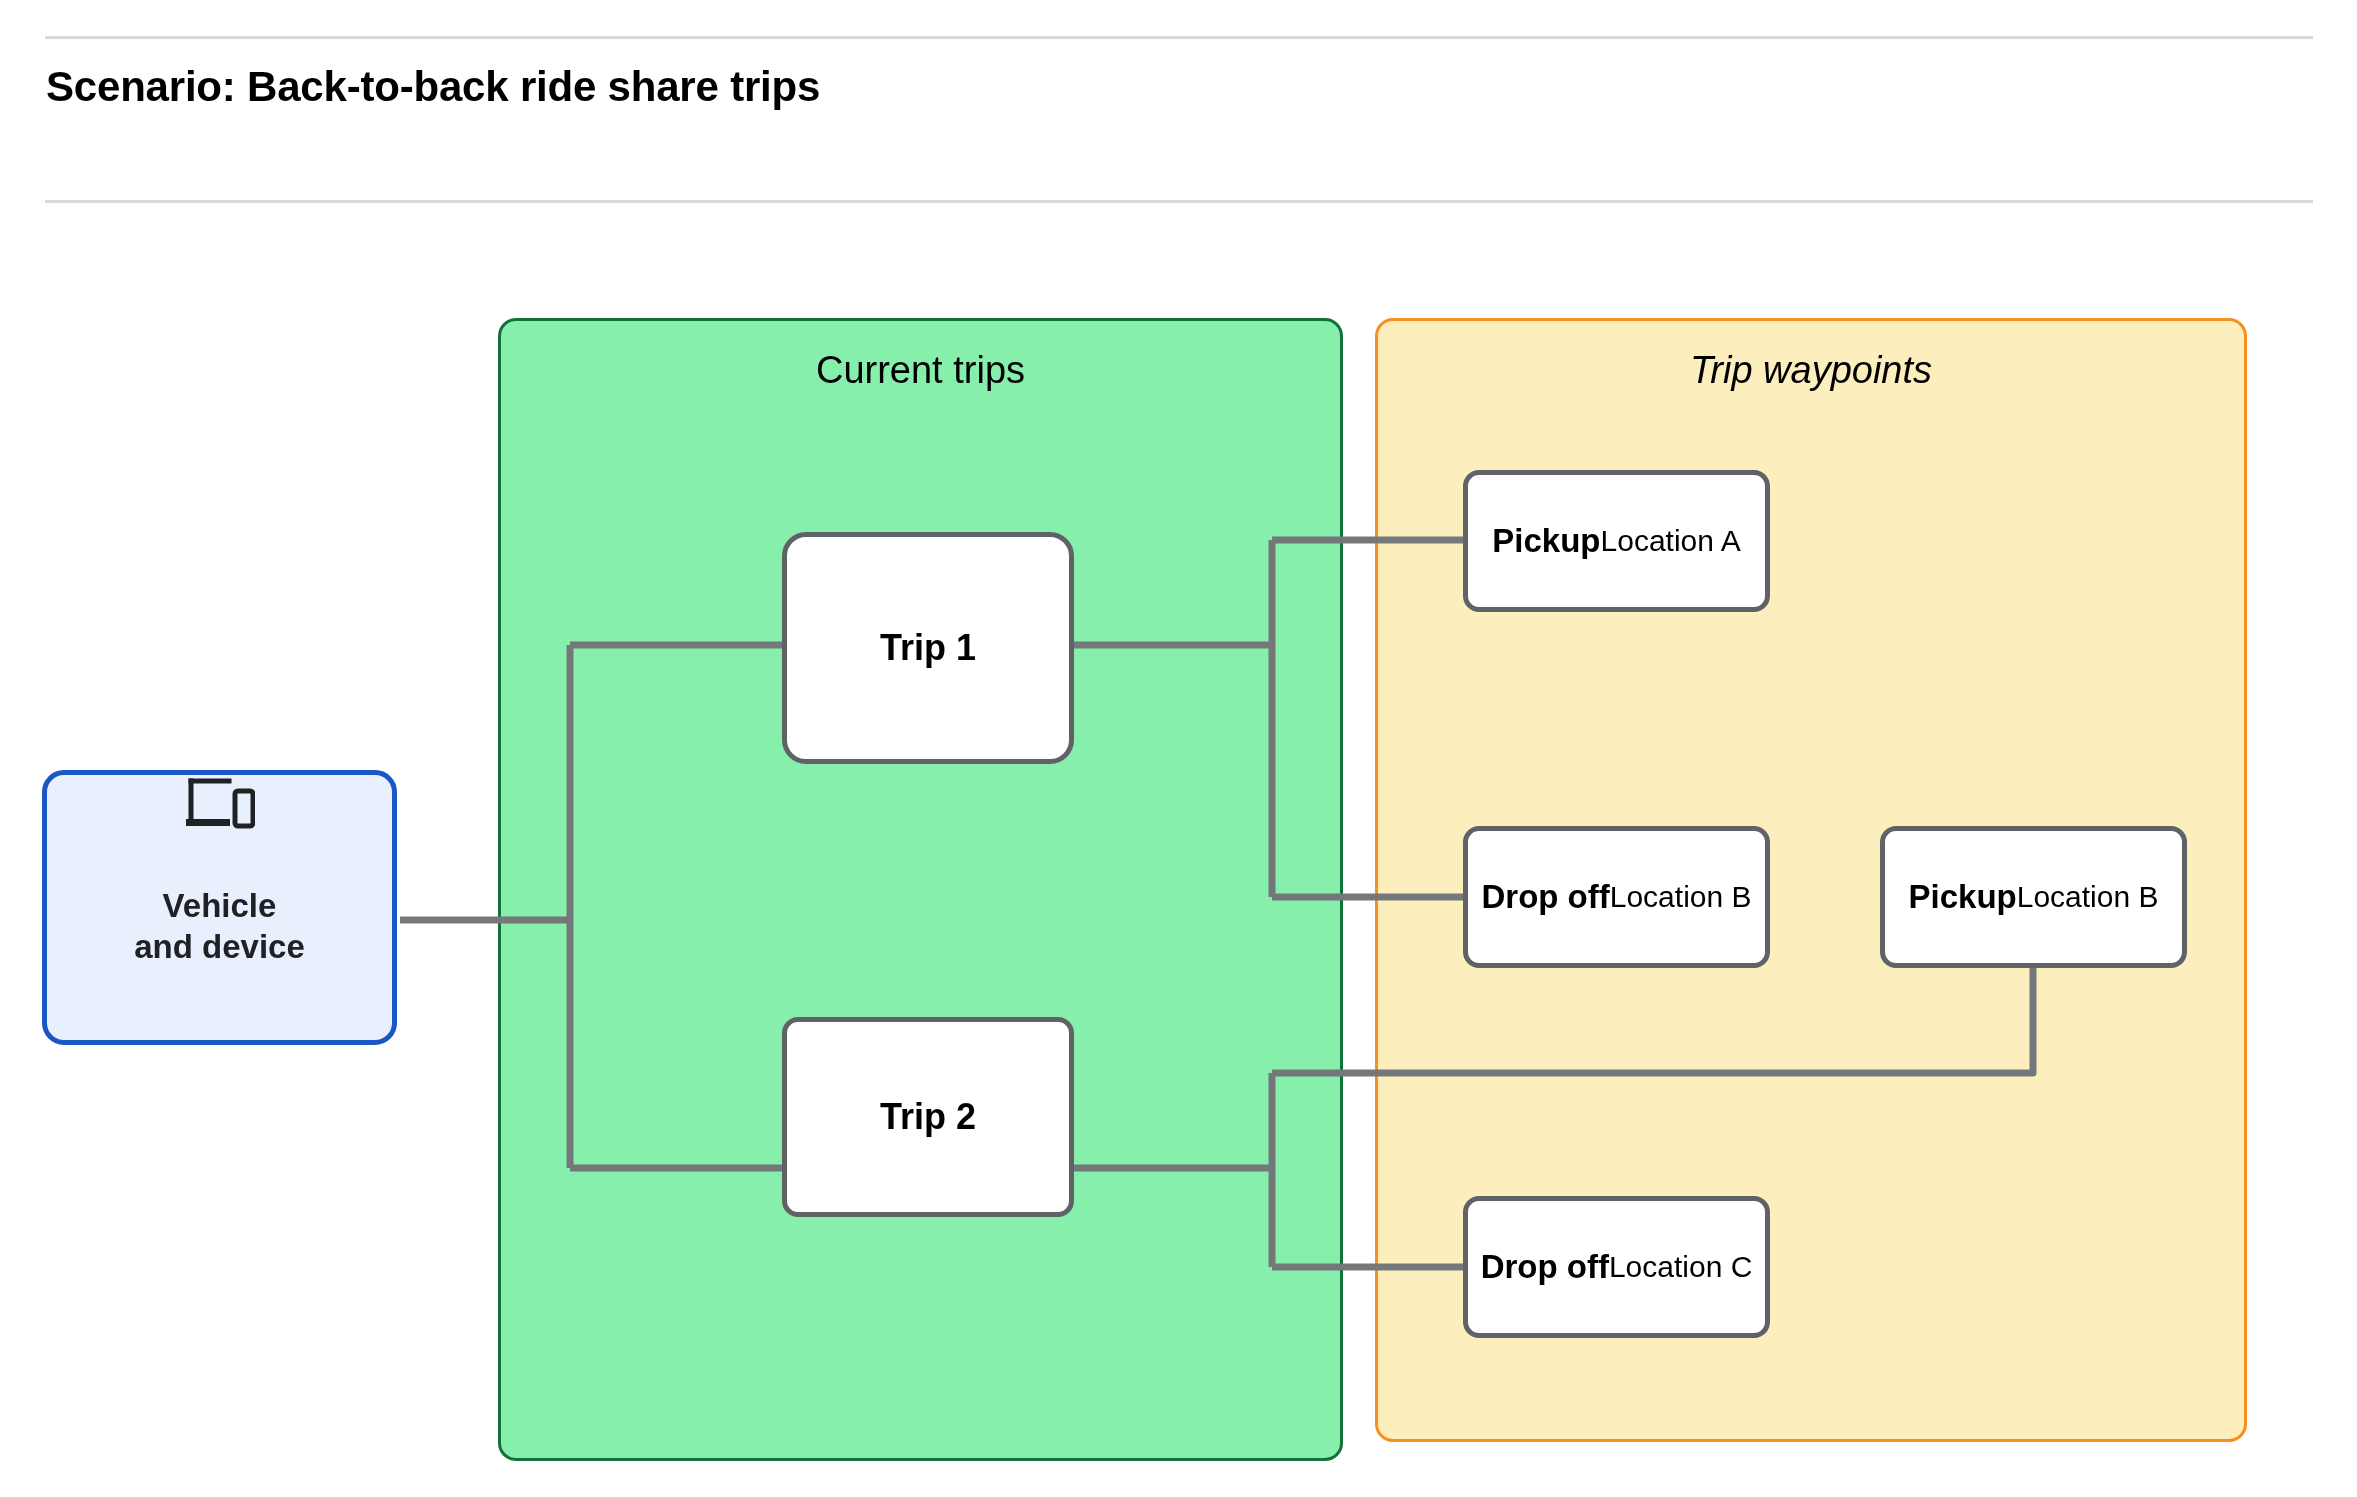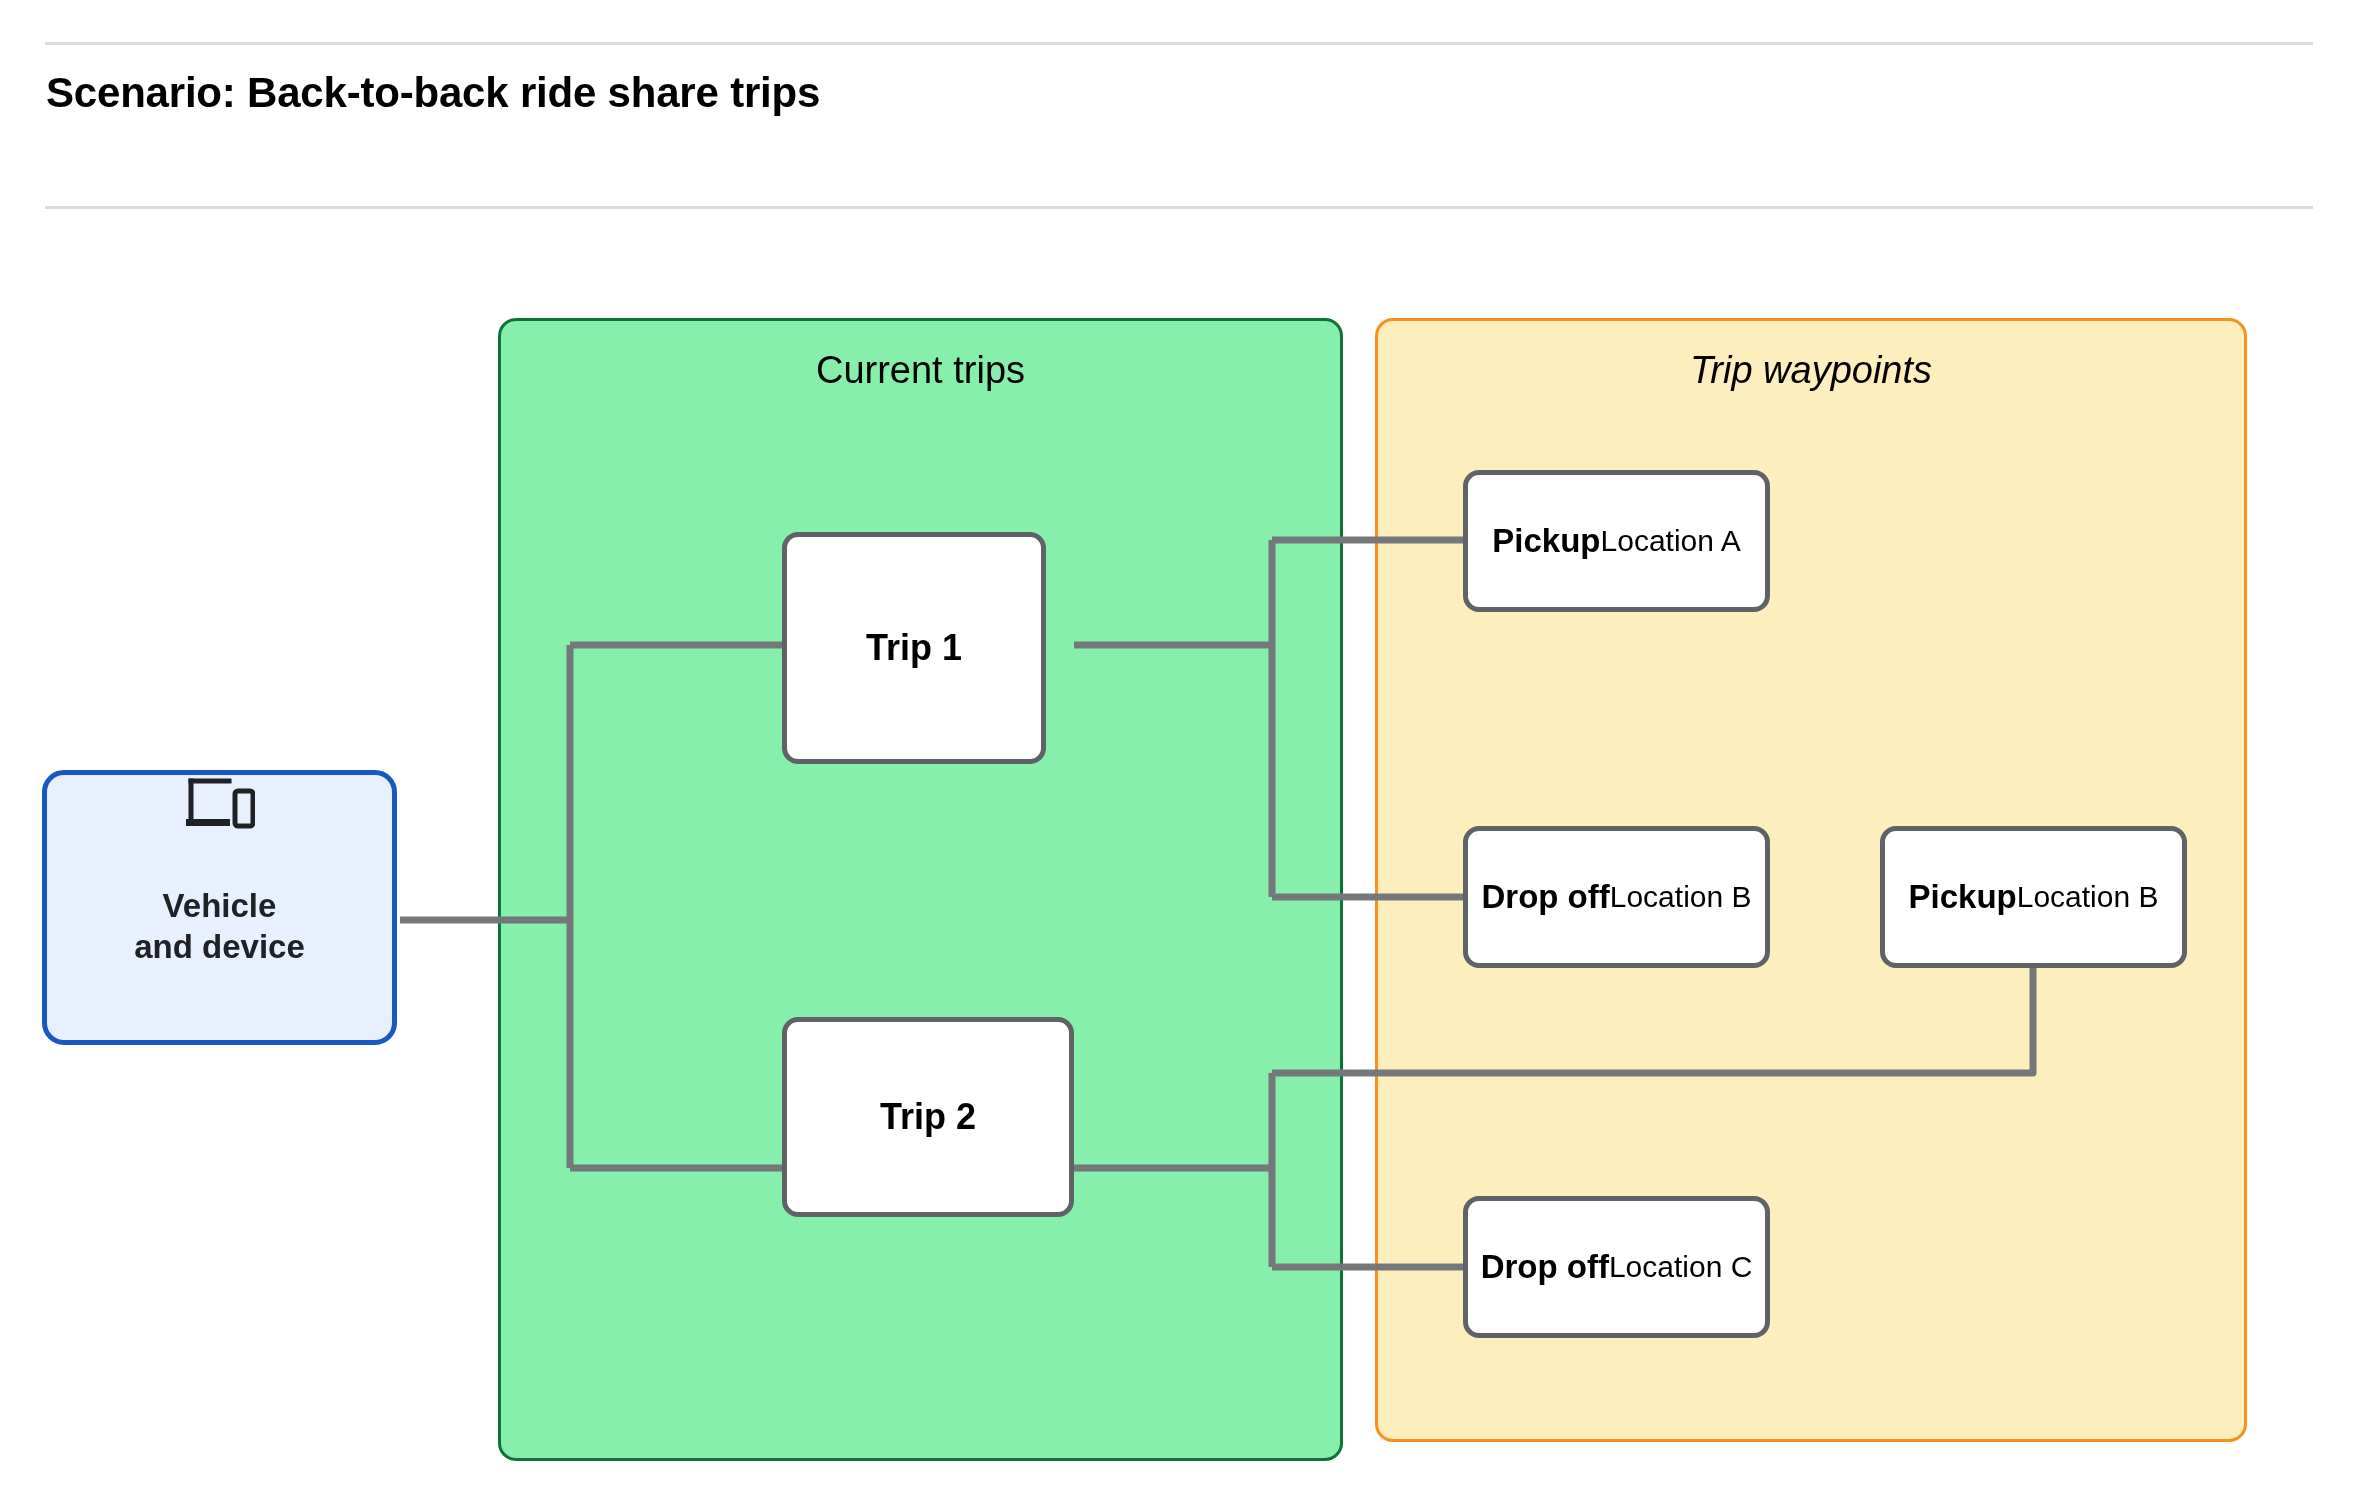--- a/index.html
+++ b/index.html
@@ -13,21 +13,21 @@
     position: relative;
     font-family: "Liberation Sans", sans-serif;
     color: #202124;
     overflow: hidden;
   }
 
   
   #header-band {
     position: absolute;
     left: 0;
-    top: 6px;
+    top: 0;
     width: 2357px;
     height: 205px;
   }
   .hrule {
     position: absolute;
     left: 45px;
     width: 2268px;
     height: 3px;
     background: #d9d9d9;
   }
@@ -116,21 +116,21 @@
     color: #000000;
     line-height: 1.18;
   }
   .node .node-sub {
     font-size: 30px;
     font-weight: 400;
     color: #000000;
     line-height: 1.22;
   }
 
-  #node-trip-1 { left: 782px;  top: 532px;  width: 264px; height: 232px; }
+  #node-trip-1 { left: 782px;  top: 532px;  width: 292px; height: 232px; border-radius: 24px; }
   #node-trip-2 { left: 782px;  top: 1017px; width: 292px; height: 200px; justify-content: center; }
   #node-trip-1 .node-title,
   #node-trip-2 .node-title { font-size: 36px; font-weight: 700; }
 
   #node-pickup-a   { left: 1463px; top: 470px;  width: 307px; height: 142px; }
   #node-dropoff-b  { left: 1463px; top: 826px;  width: 307px; height: 142px; }
   #node-pickup-b   { left: 1880px; top: 826px;  width: 307px; height: 142px; }
   #node-dropoff-c  { left: 1463px; top: 1196px; width: 307px; height: 142px; }
 
   

